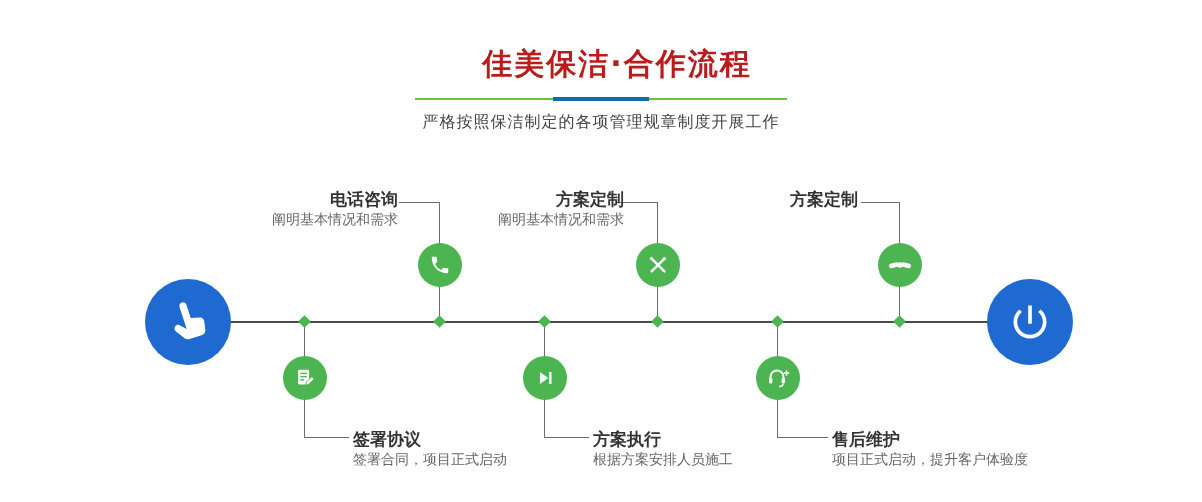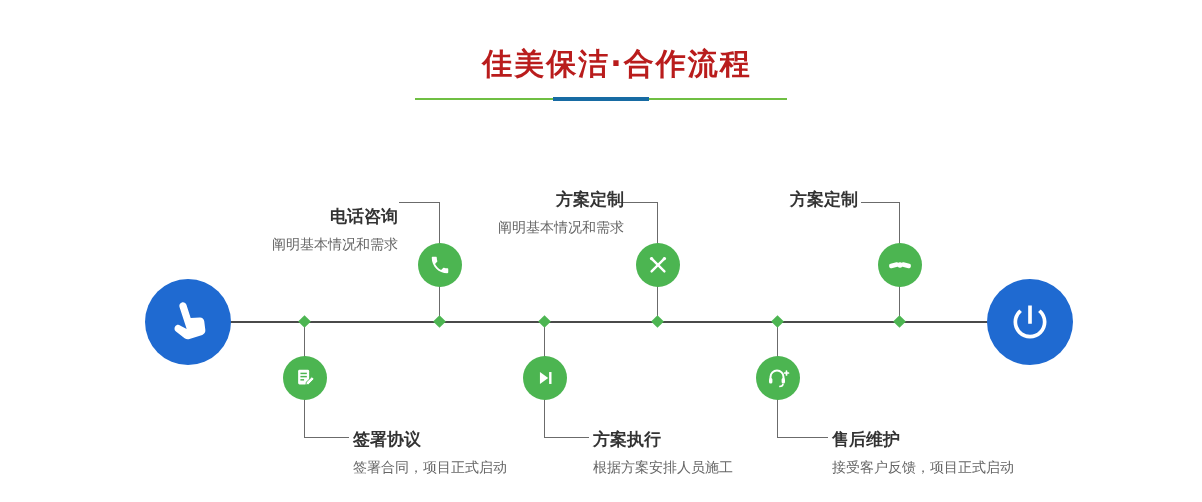--- a/index.html
+++ b/index.html
@@ -42,42 +42,43 @@
   .node-blue{width:86px;height:86px;background:#1f6ad1;}
   .gt1{left:418px;top:243px}.gt2{left:636px;top:243px}.gt3{left:878px;top:243px}
   .gb1{left:283px;top:356px}.gb2{left:523px;top:356px}.gb3{left:756px;top:356px}
   .end-left{left:145px;top:279px}
   .end-right{left:987px;top:279px}
   .hand-rot{transform:rotate(-18deg);}
 
   
   .step{position:absolute;z-index:2;}
   .step-title{font-size:17px;font-weight:bold;color:#333;}
-  .step-desc{margin-top:8px;font-size:14px;color:#666;}
+  .step-desc{font-size:14px;color:#666;}
   .step-top{text-align:right;}
-  .t1{left:200px;top:205px;width:198px}
+  .t1{left:200px;top:188px;width:198px}
   .t2{left:428px;top:188px;width:196px}
   .t3{left:660px;top:188px;width:198px}
   .step-bottom{text-align:left;}
   .b1{left:353px;top:428px;width:230px}
   .b2{left:593px;top:428px;width:230px}
   .b3{left:832px;top:428px;width:260px}
 
   .icon{display:flex;align-items:center;justify-content:center;}
 </style>
 </head>
 <body>
 
 <div class="canvas">
 
   <div class="title">佳美保洁·合作流程</div>
   <div class="title-underline">
     <span class="ul-green"></span>
     <span class="ul-blue"></span>
   </div>
+  <div class="subtitle">严格按照保洁制定的各项管理规章制度开展工作</div>
 
   <div class="main-line"></div>
 
   <div class="vline vt1"></div>
   <div class="vline vt2"></div>
   <div class="vline vt3"></div>
   <div class="hline ht1"></div>
   <div class="hline ht2"></div>
   <div class="hline ht3"></div>
   <div class="vline vb1"></div>
@@ -191,16 +192,16 @@
   <div class="step step-bottom b2">
     <div class="step-title">方案执行</div>
     <div class="step-desc">根据方案安排人员施工</div>
   </div>
   <div class="step step-bottom b1">
     <div class="step-title">签署协议</div>
     <div class="step-desc">签署合同，项目正式启动</div>
   </div>
   <div class="step step-bottom b3">
     <div class="step-title">售后维护</div>
-    <div class="step-desc">接受客户反馈，项目正式启动</div>
+    <div class="step-desc">项目正式启动，提升客户体验度</div>
   </div>
 
 </div>
 
 </body></html>

